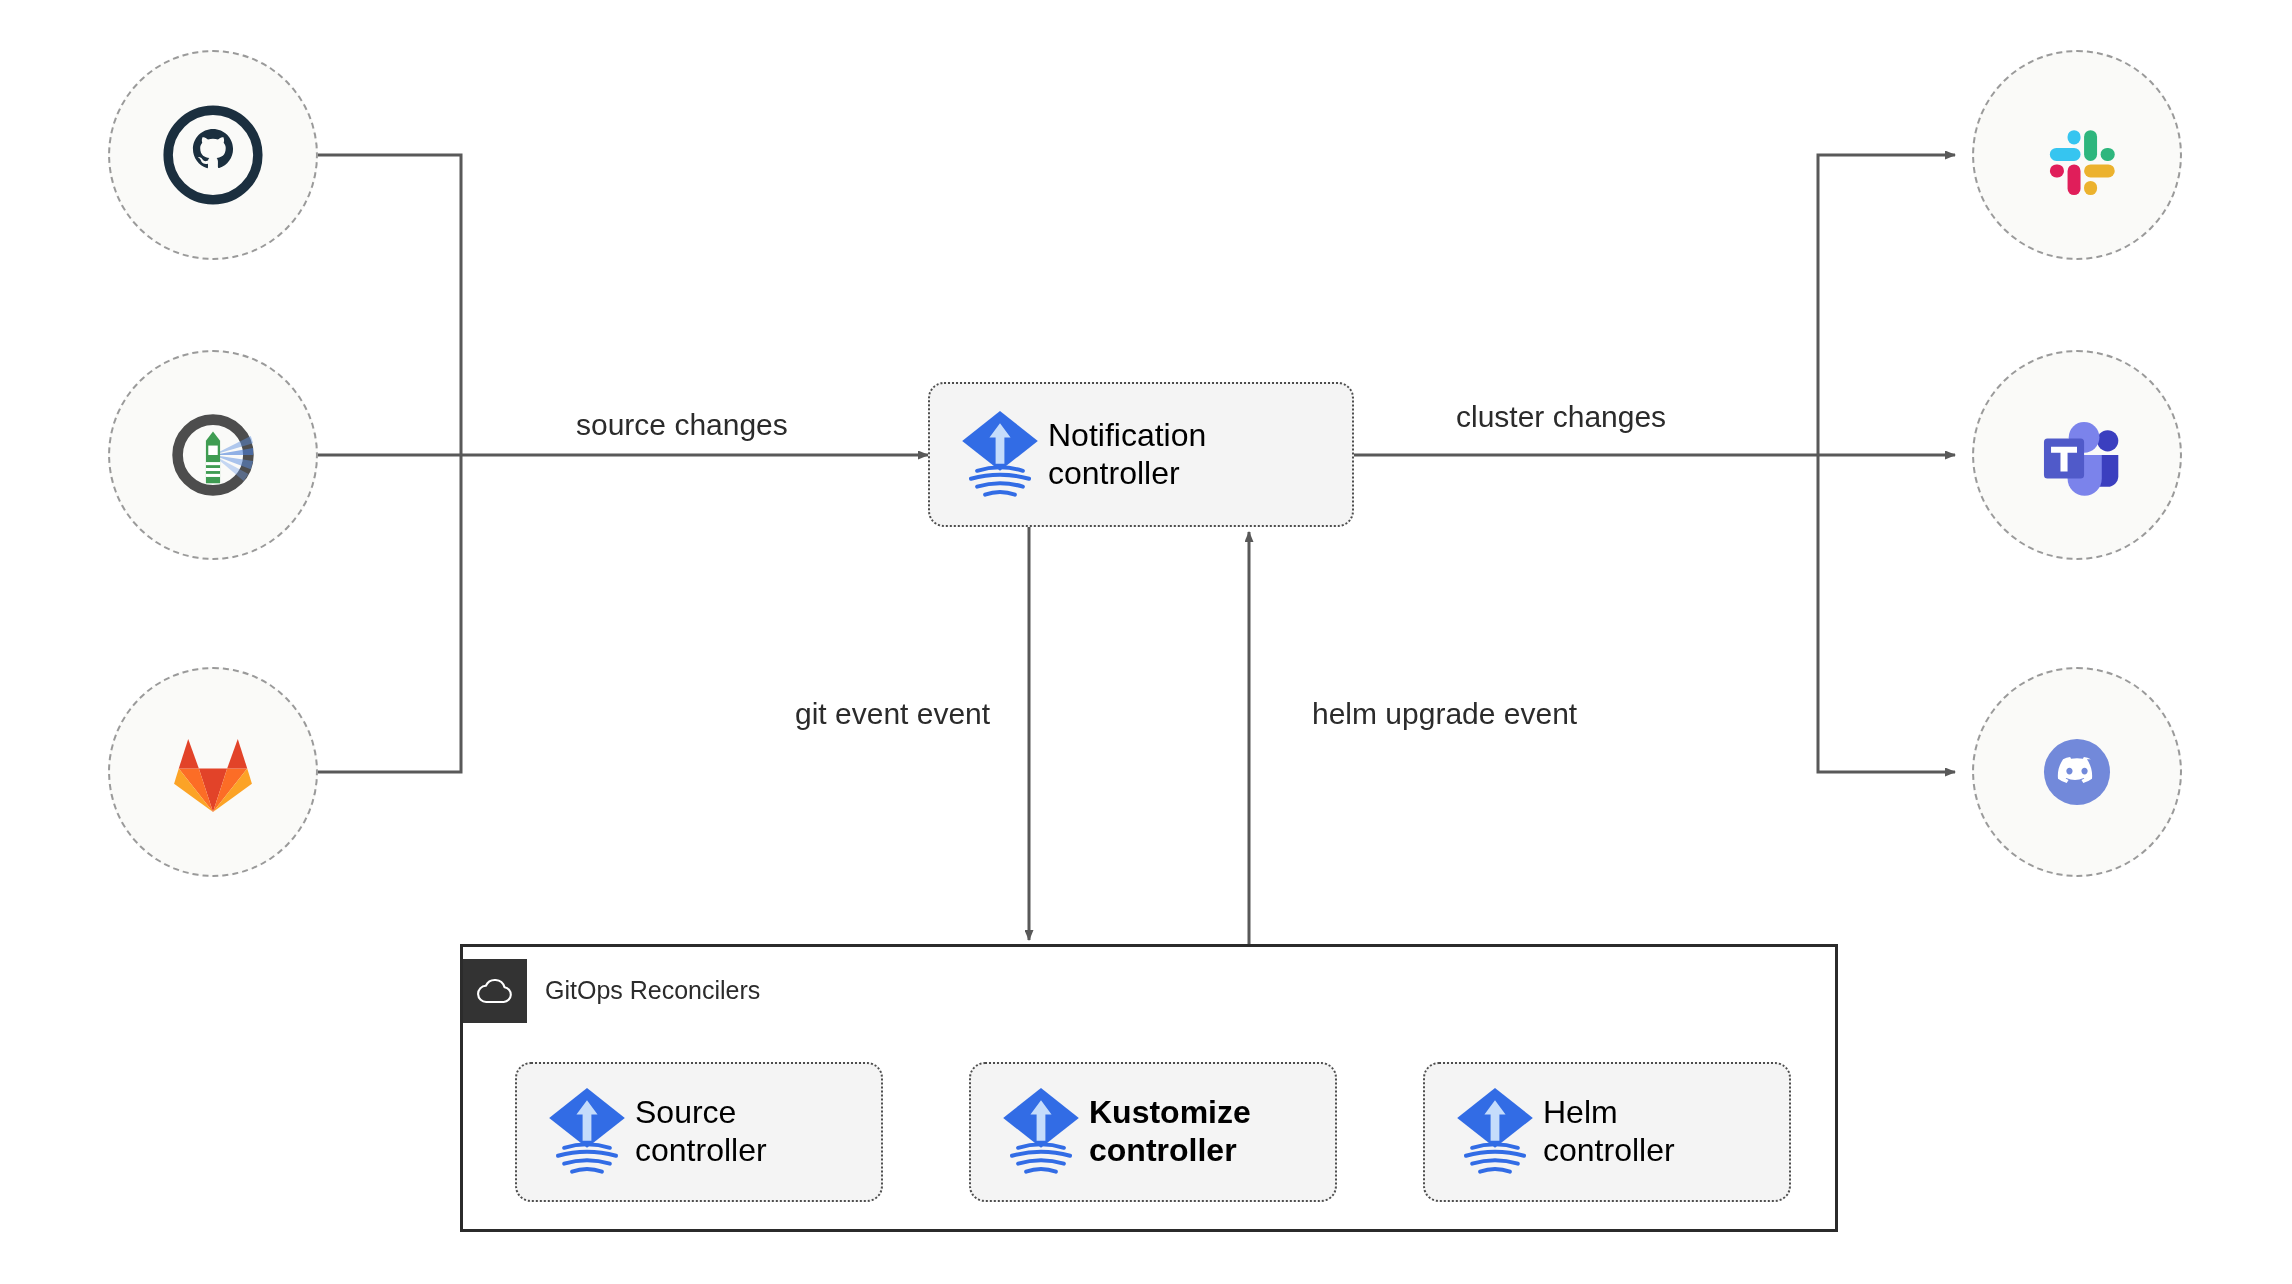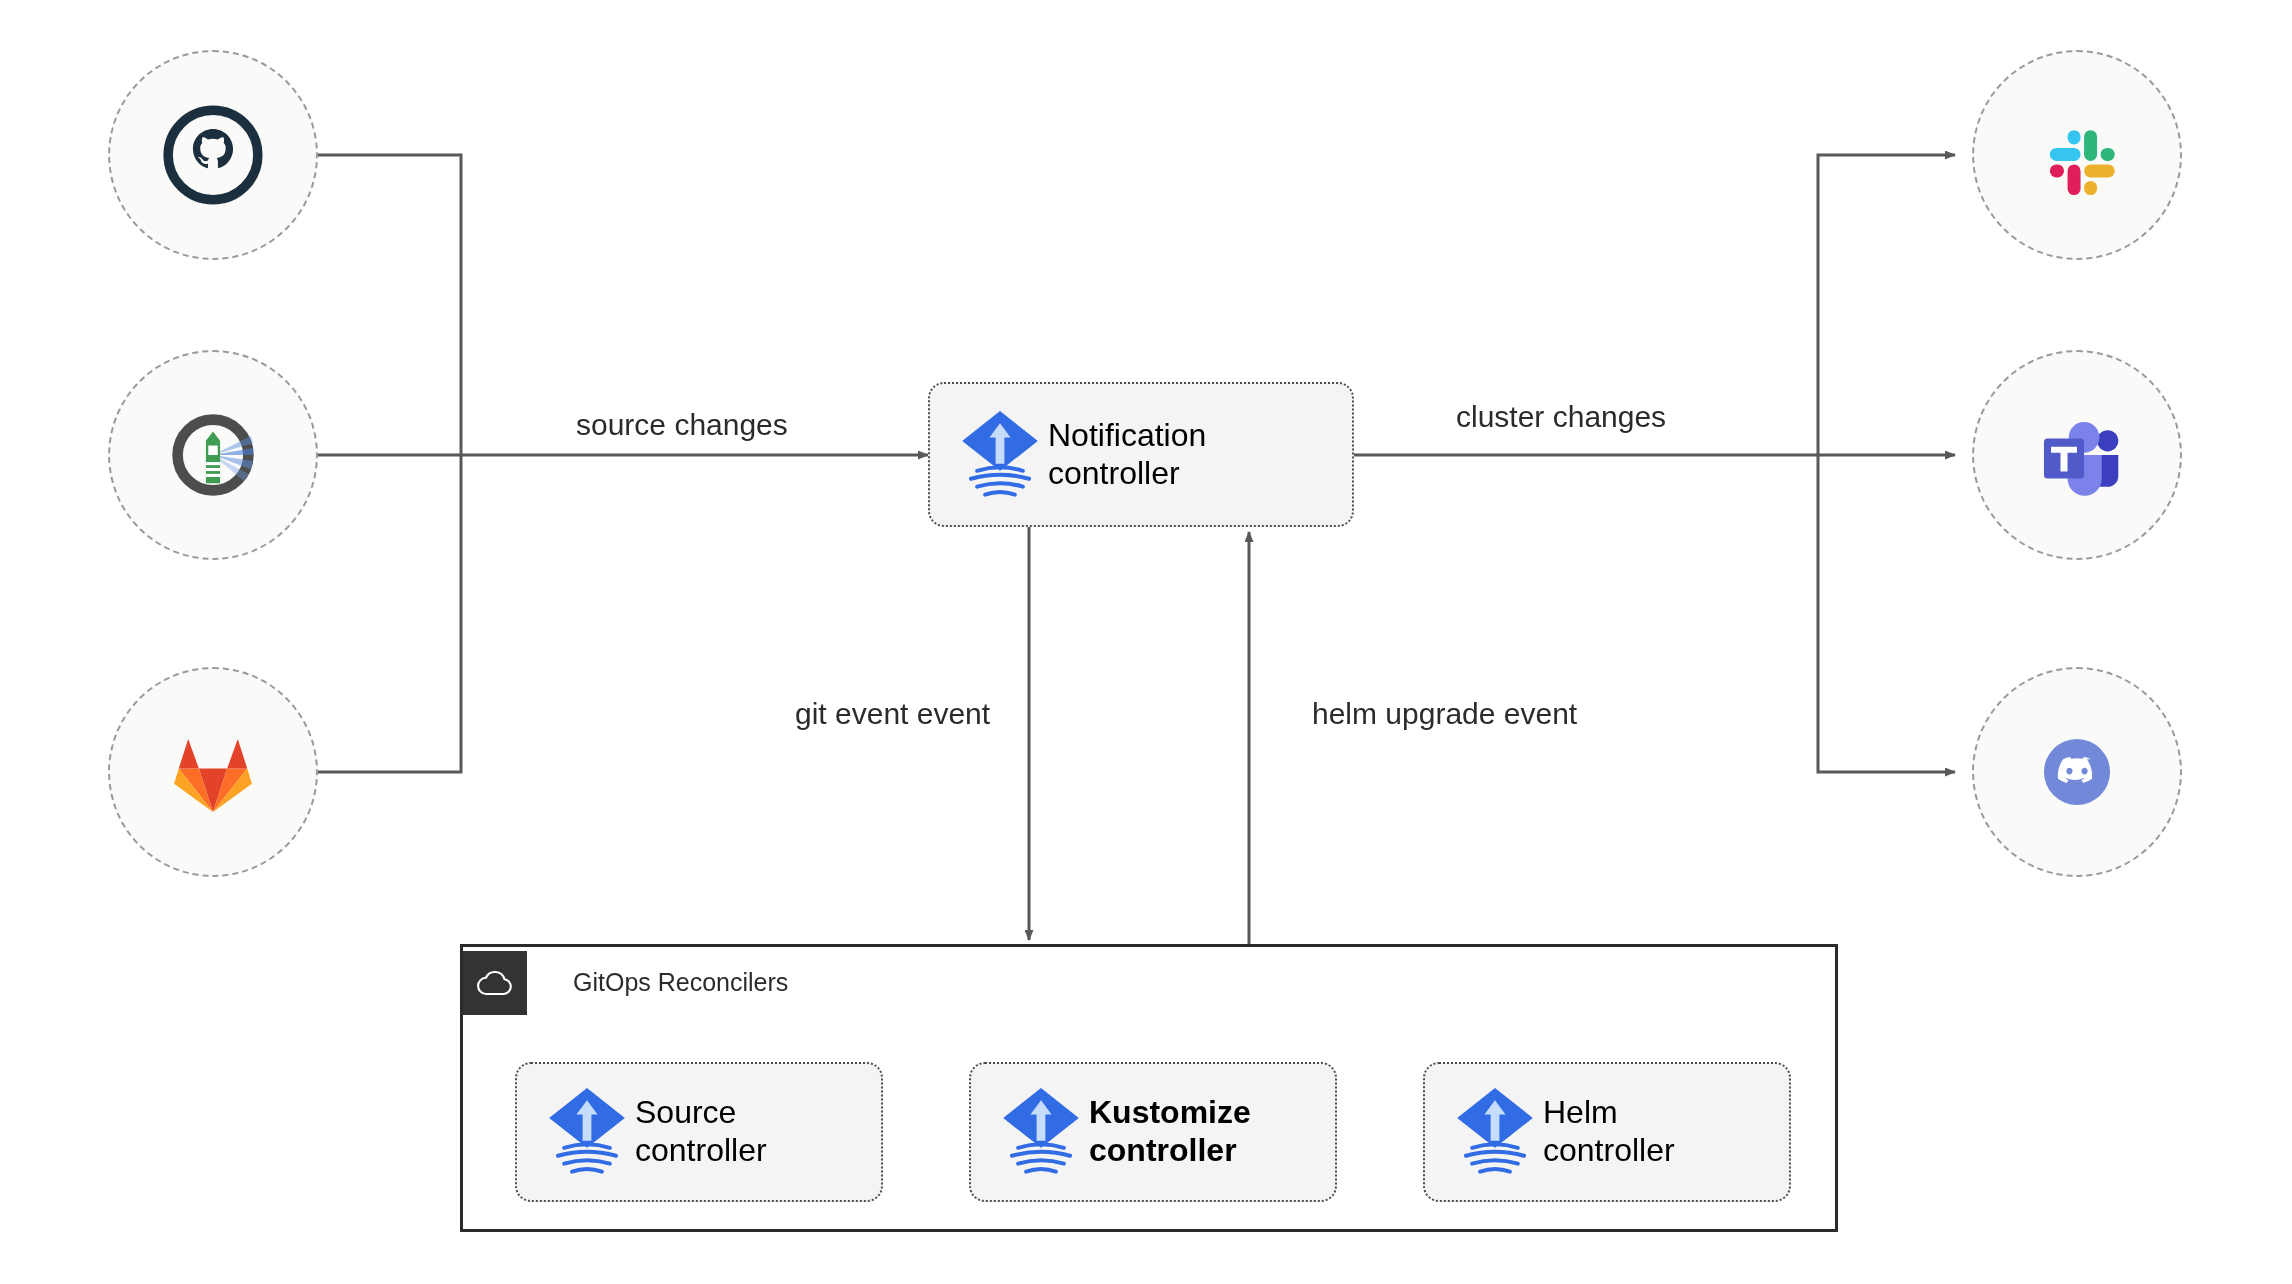--- a/index.html
+++ b/index.html
@@ -81,24 +81,23 @@
     top: 944px;
     width: 1378px;
     height: 288px;
     background: #ffffff;
     border: 3px solid #2b2b2b;
     box-sizing: border-box;
   }
   #gitops-header {
     position: absolute;
     left: 0;
-    top: 4px;
+    top: 12px;
     display: flex;
     align-items: flex-start;
-    gap: 28px;
   }
   #gitops-icon-tile {
     width: 64px;
     height: 64px;
     background: #333333;
     display: flex;
     align-items: center;
     justify-content: center;
     flex: 0 0 auto;
   }

